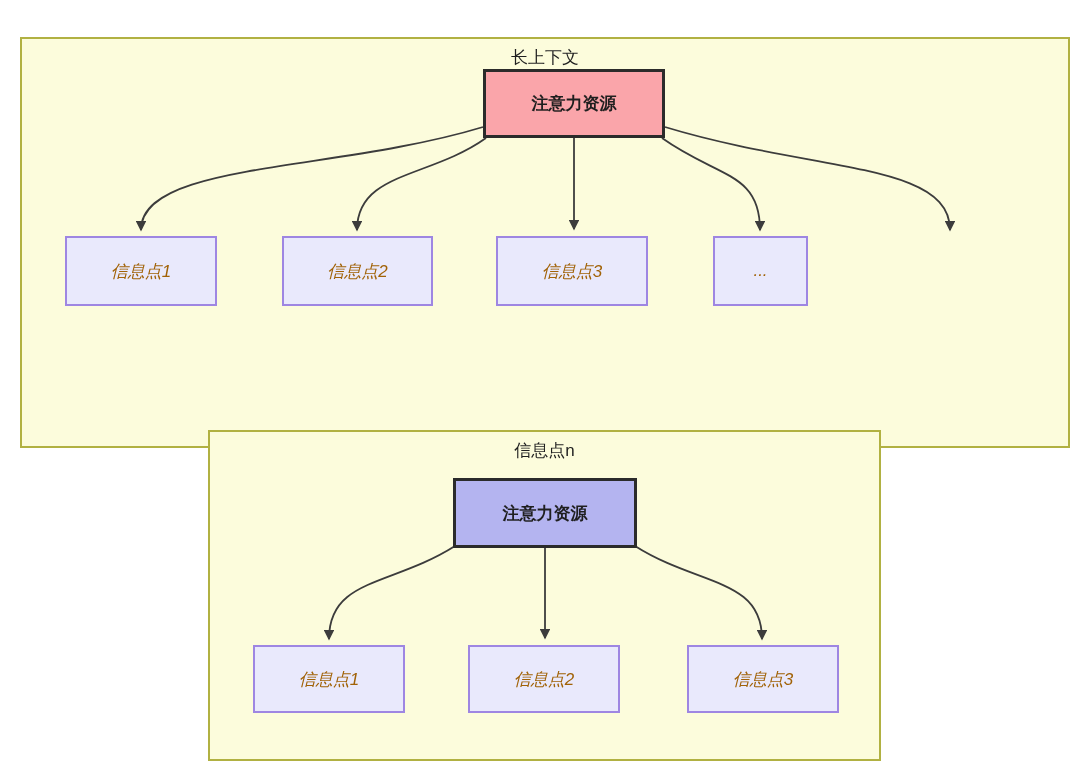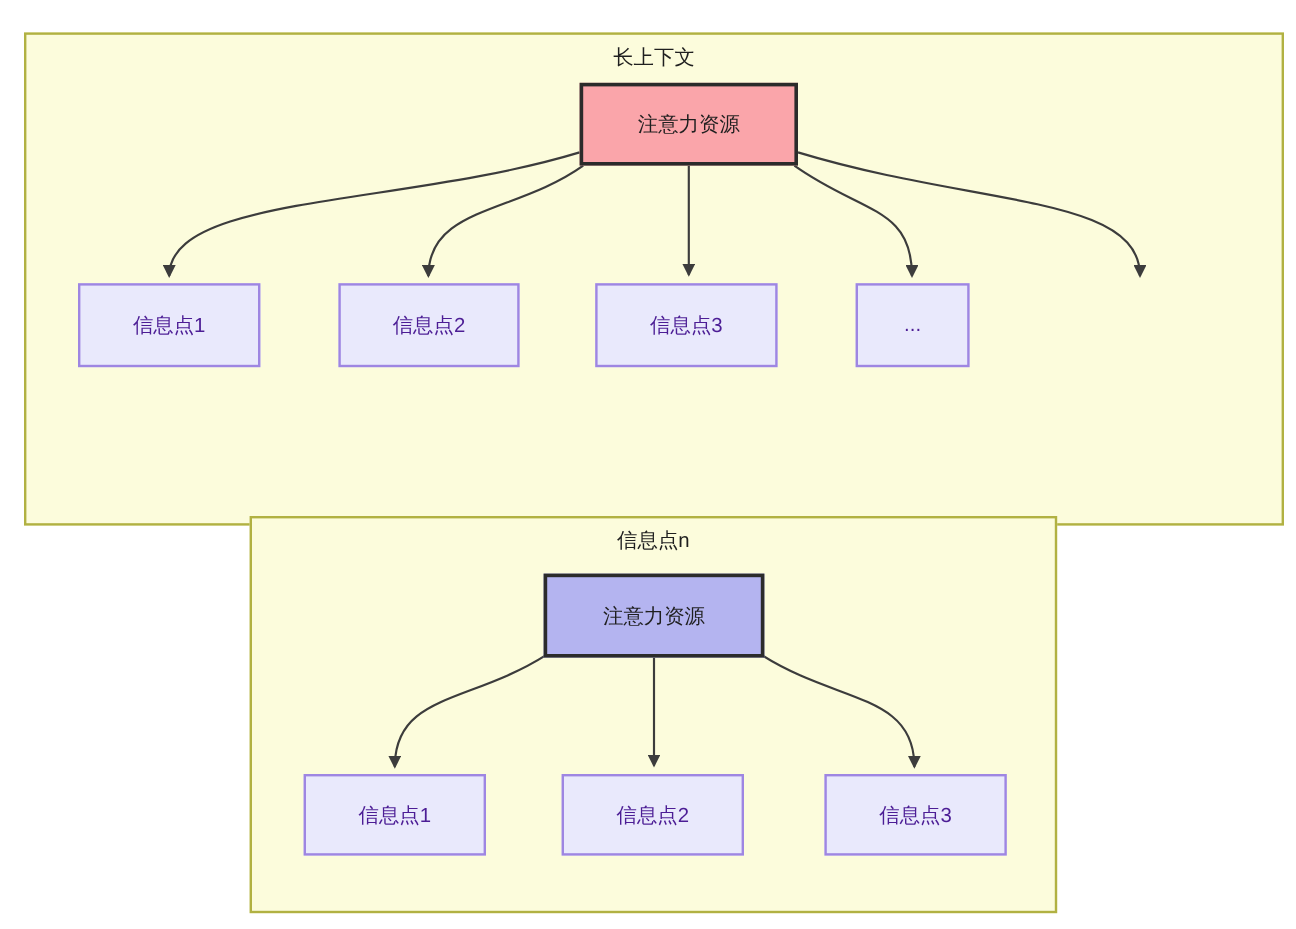--- a/index.html
+++ b/index.html
@@ -34,49 +34,51 @@
   .attn {
     position: absolute;
     border: 3px solid #2b2b2b;
     box-sizing: border-box;
     display: flex;
     align-items: center;
     justify-content: center;
     font-size: 17px;
     color: #1f1f1f;
     z-index: 3;
+    font-weight: bold;
   }
   .attn--pink { background: #faa5aa; }
   .attn--blue { background: #b4b4f0; }
   .info {
     position: absolute;
     background: #e9e9fc;
     border: 2px solid #9e86e2;
     box-sizing: border-box;
     display: flex;
     align-items: center;
     justify-content: center;
     font-size: 17px;
-    color: #4c1d95;
+    color: #a16207;
     z-index: 3;
+    font-style: italic;
   }
   .connector-layer {
     position: absolute;
     top: 0;
     left: 0;
     z-index: 2;
     pointer-events: none;
   }
 </style>
 </head>
 <body>
 
 <div class="canvas">
 
-  <div class="container" style="left:20px; top:27px; width:1050px; height:411px;">
+  <div class="container" style="left:20px; top:37px; width:1050px; height:411px;">
     <div class="container-title">长上下文</div>
   </div>
 
   <div class="container" style="left:208px; top:430px; width:673px; height:331px;">
     <div class="container-title">信息点n</div>
   </div>
 
   <svg class="connector-layer" width="1080" height="774" viewBox="0 0 1080 774">
     <defs>
       <marker id="arrowhead" viewBox="0 0 10 10" refX="8.5" refY="5" markerWidth="6" markerHeight="6" orient="auto">

